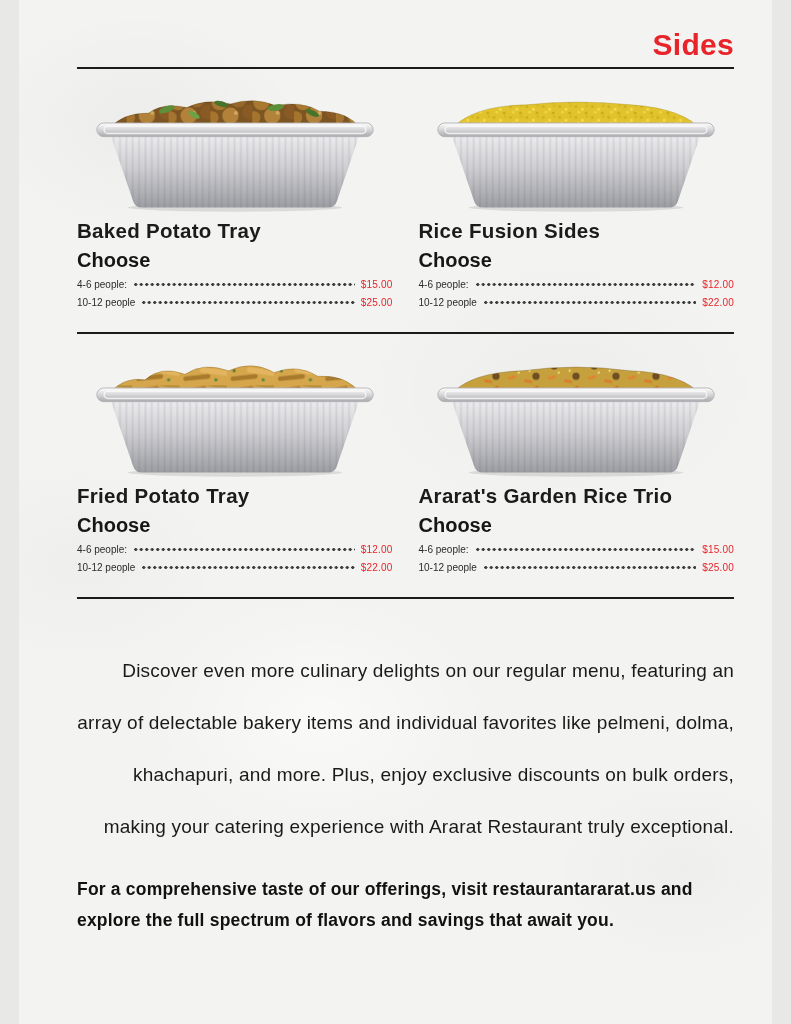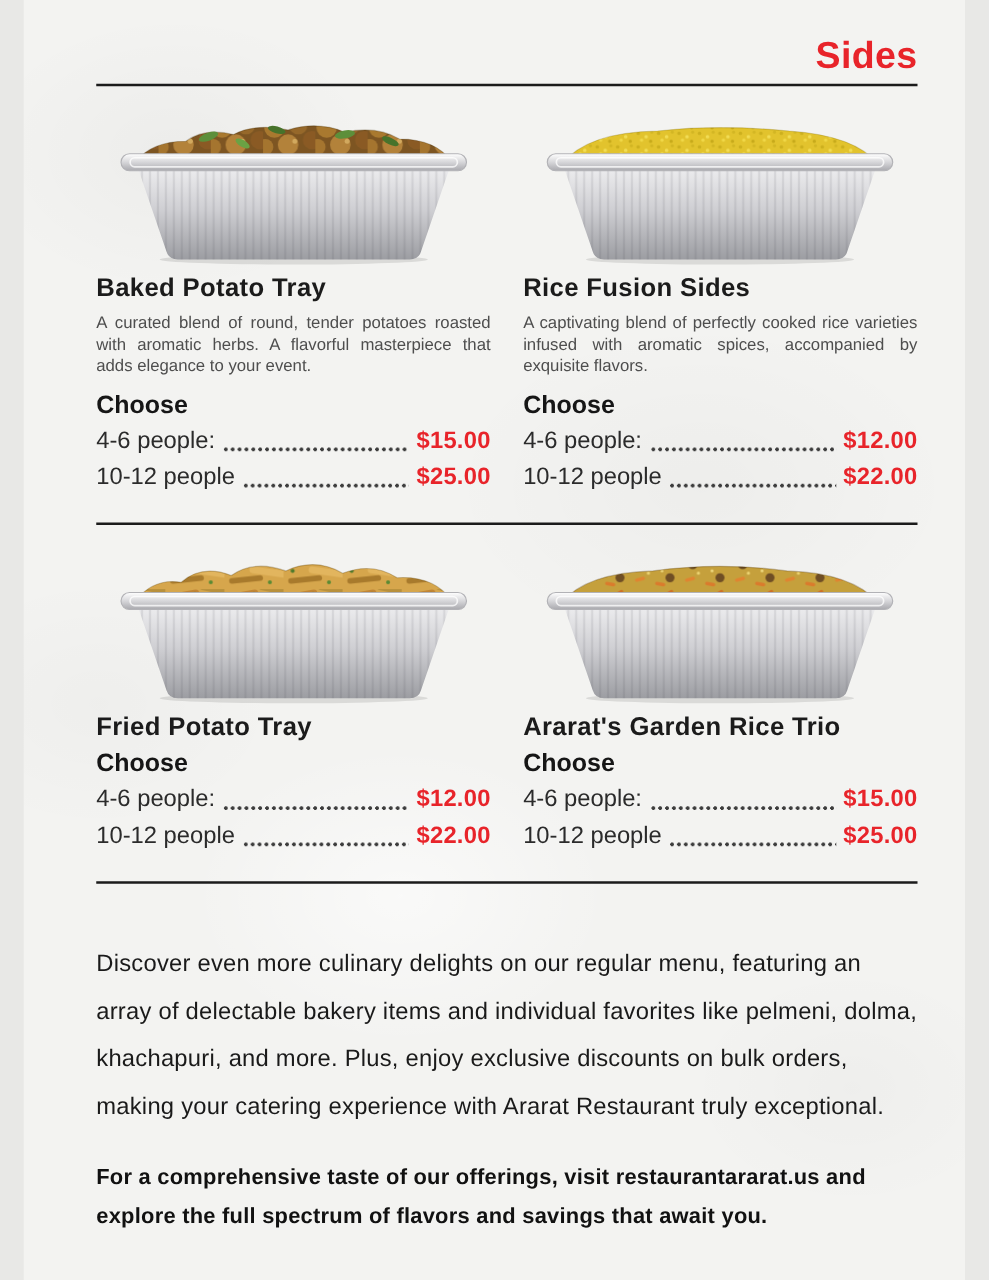--- a/index.html
+++ b/index.html
@@ -64,48 +64,49 @@
   }
   .choose {
     font-size: 20px;
     font-weight: 700;
     color: #161616;
     margin-bottom: 4px;
   }
   .opt {
     display: flex;
     align-items: flex-start;
-    font-size: 19px;
+    font-size: 10px;
     color: #2b2b2b;
     padding: 2.5px 0;
     margin-top: 2px;
   }
   .dots {
     flex: 1 1 auto;
     height: 3.4px;
     margin: 0 6px 3px 7px;
     align-self: flex-end;
     background-image: radial-gradient(circle at 1.7px 1.7px, #3d3d3d 1.45px, transparent 1.75px);
     background-size: 5.5px 3.4px;
     background-repeat: repeat-x;
   }
   .price {
-    font-weight: 700;
+    font-weight: 400;
     color: var(--accent, #e8242a);
     letter-spacing: .2px;
     white-space: nowrap;
   }
 
   .page-footer { margin-top: 46px; }
   .footer-p1 {
     font-size: 19px;
-    line-height: 38px;
+    line-height: 52px;
     letter-spacing: .2px;
     color: #1a1a1a;
     margin-bottom: 21px;
+    text-align: right;
   }
   .footer-p2 {
     font-size: 17.5px;
     line-height: 31px;
     font-weight: 700;
     letter-spacing: .2px;
     color: #111;
   }
 </style>
 </head>
@@ -190,21 +191,20 @@
             <ellipse cx="210" cy="16" rx="9" ry="3.5" fill="#5d8f3a" transform="rotate(-10 210 16)"></ellipse>
             <ellipse cx="250" cy="22" rx="8" ry="3" fill="#47732b" transform="rotate(25 250 22)"></ellipse>
             <ellipse cx="120" cy="24" rx="7" ry="3" fill="#6aa244" transform="rotate(30 120 24)"></ellipse>
             <path d="M28 46 L302 46 L277 119 Q275 126 267 126 L63 126 Q55 126 53 119 Z" fill="url(#foilBody)"></path>
             <path d="M28 46 L302 46 L277 119 Q275 126 267 126 L63 126 Q55 126 53 119 Z" fill="url(#ridges)"></path>
             <rect x="13" y="33" width="304" height="15" rx="7.5" fill="url(#foilRim)" stroke="#b2b2b6" stroke-width="1"></rect>
             <rect x="21" y="36.5" width="288" height="8" rx="4" fill="none" stroke="rgba(255,255,255,.75)" stroke-width="1.5"></rect>
           </svg>
         </div>
         <h2 class="item-title">Baked Potato Tray</h2>
-        <p class="desc">A curated blend of round, tender potatoes roasted with aromatic herbs. A flavorful masterpiece that adds elegance to your event.</p>
         <h3 class="choose">Choose</h3>
         <div class="opt">
           <span class="opt-label">4-6 people:</span>
           <span class="dots"></span>
           <span class="price">$15.00</span>
         </div>
         <div class="opt">
           <span class="opt-label">10-12 people</span>
           <span class="dots"></span>
           <span class="price">$25.00</span>
@@ -216,21 +216,20 @@
           <svg viewBox="0 0 330 132">
             <ellipse cx="165" cy="126" rx="118" ry="4.5" fill="rgba(0,0,0,.10)"></ellipse>
             <path d="M26 42 Q48 14 110 13 Q165 7 226 13 Q284 17 304 42 L304 44 L26 44 Z" fill="url(#rice)" stroke="rgba(120,100,0,.25)" stroke-width="1"></path>
             <path d="M28 46 L302 46 L277 119 Q275 126 267 126 L63 126 Q55 126 53 119 Z" fill="url(#foilBody)"></path>
             <path d="M28 46 L302 46 L277 119 Q275 126 267 126 L63 126 Q55 126 53 119 Z" fill="url(#ridges)"></path>
             <rect x="13" y="33" width="304" height="15" rx="7.5" fill="url(#foilRim)" stroke="#b2b2b6" stroke-width="1"></rect>
             <rect x="21" y="36.5" width="288" height="8" rx="4" fill="none" stroke="rgba(255,255,255,.75)" stroke-width="1.5"></rect>
           </svg>
         </div>
         <h2 class="item-title">Rice Fusion Sides</h2>
-        <p class="desc">A captivating blend of perfectly cooked rice varieties infused with aromatic spices, accompanied by exquisite flavors.</p>
         <h3 class="choose">Choose</h3>
         <div class="opt">
           <span class="opt-label">4-6 people:</span>
           <span class="dots"></span>
           <span class="price">$12.00</span>
         </div>
         <div class="opt">
           <span class="opt-label">10-12 people</span>
           <span class="dots"></span>
           <span class="price">$22.00</span>

